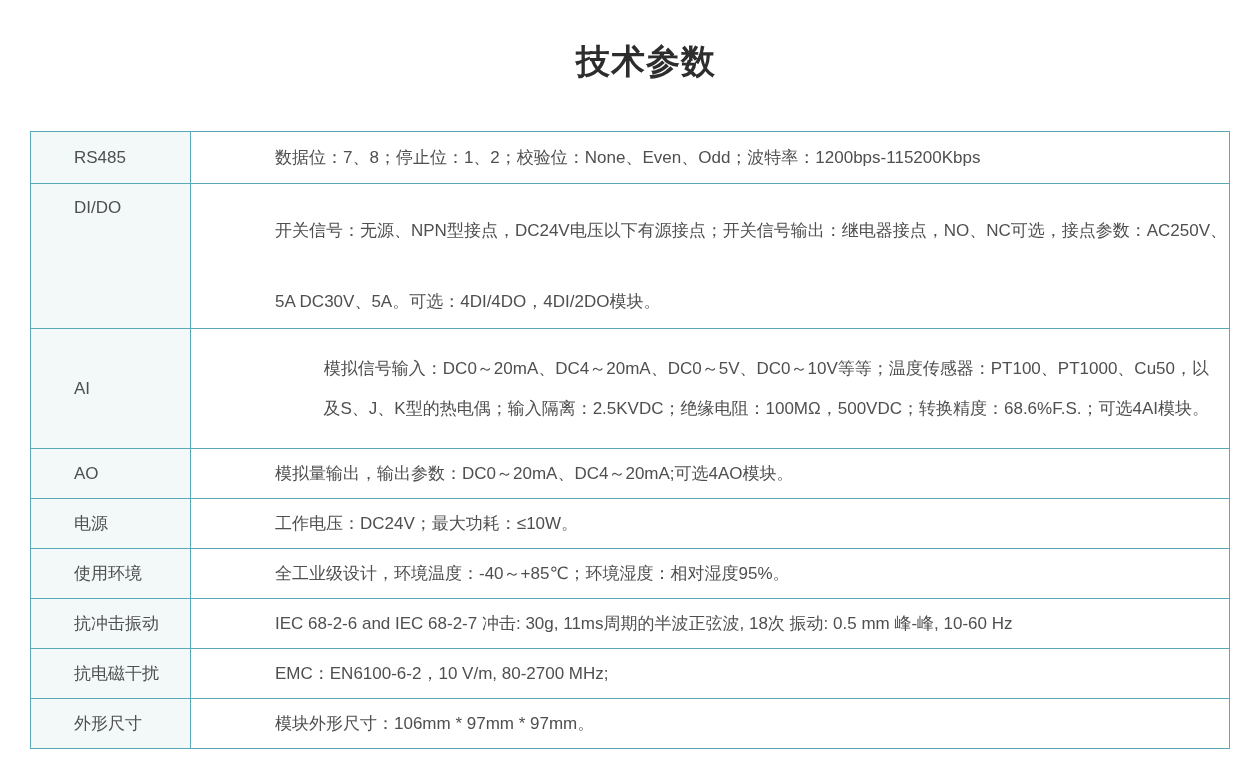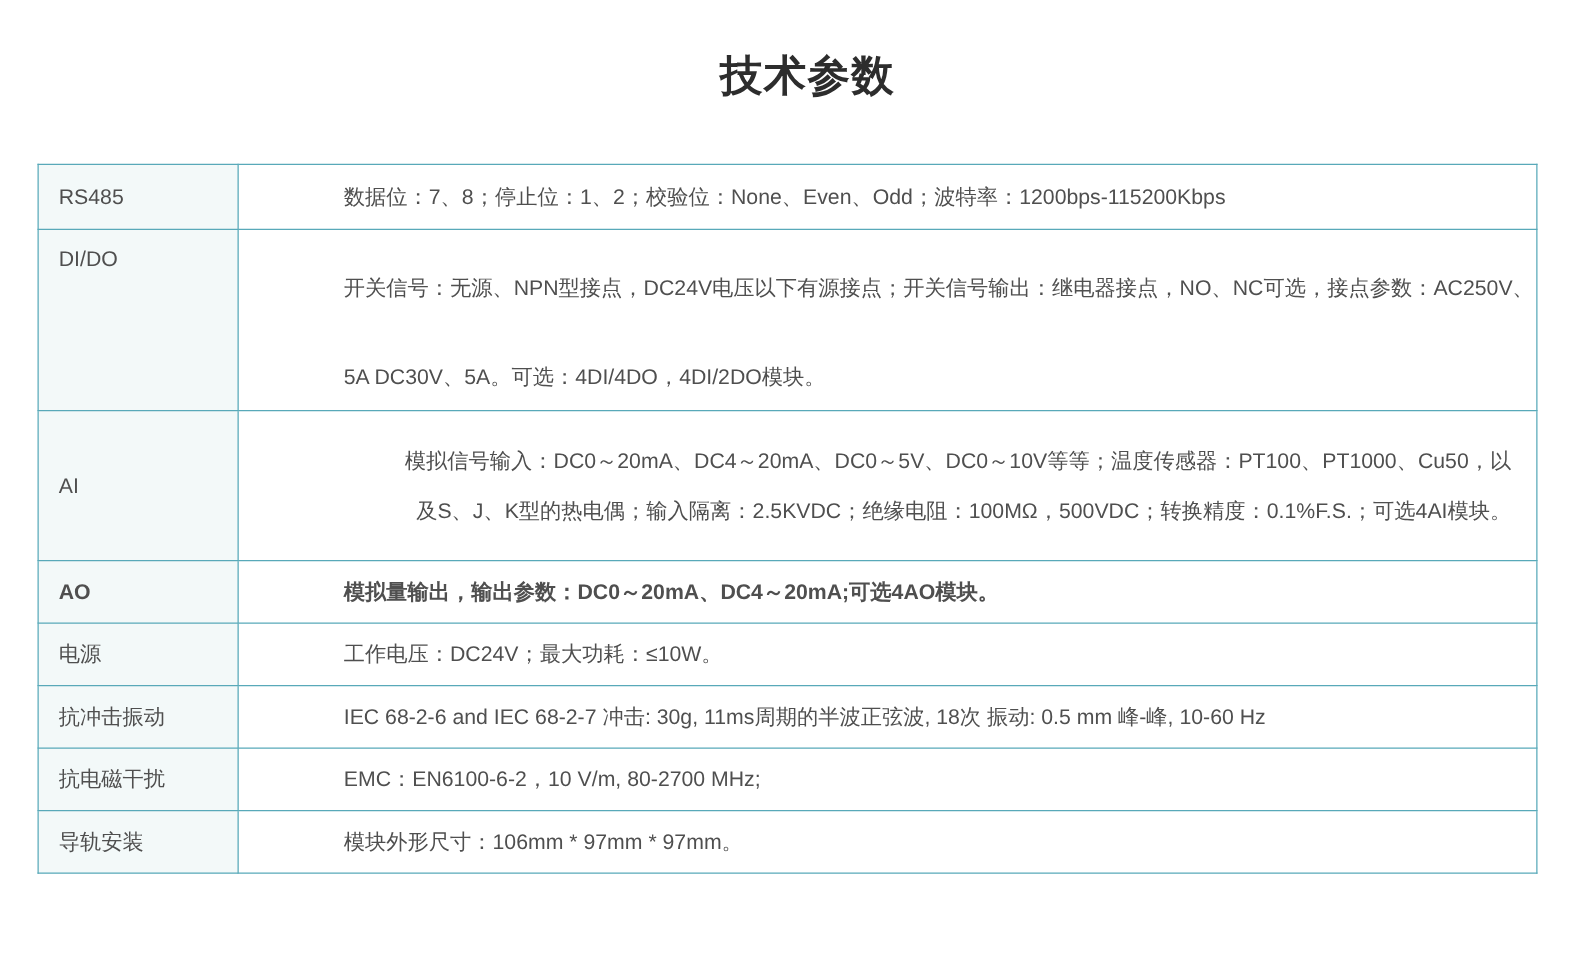--- a/index.html
+++ b/index.html
@@ -37,38 +37,38 @@
   }
   .spec-table td {
     border: 1px solid var(--border-color, #58a9b9);
     font-size: 17px;
     color: var(--text-color, #4f4f4f);
     vertical-align: middle;
   }
   .spec-table td.label-cell {
     width: 160px;
     background: var(--label-bg, #f3f9f9);
-    padding-left: 16px;
+    padding-left: 43px;
     box-sizing: border-box;
   }
   .spec-table td.content-cell {
     background: #ffffff;
     padding-left: 84px;
     padding-right: 20px;
     box-sizing: border-box;
   }
   .content-cell .line {
     line-height: 22px;
     white-space: nowrap;
   }
   
   .spec-table tr:nth-child(1)  { height: 52px; }
   .spec-table tr:nth-child(2)  { height: 101px; }
   .spec-table tr:nth-child(3)  { height: 120px; }
-  .spec-table tr:nth-child(4)  { height: 50px; font-weight: bold; }
+  .spec-table tr:nth-child(4)  { height: 50px; }
   .spec-table tr:nth-child(5)  { height: 50px; margin-left: 32px; }
   .spec-table tr:nth-child(6)  { height: 50px; }
   .spec-table tr:nth-child(7)  { height: 50px; }
   .spec-table tr:nth-child(8)  { height: 50px; }
   .spec-table tr:nth-child(9)  { height: 50px; }
   .spec-table tr:nth-child(10) { height: 48px; }
   
   .spec-table tr:nth-child(2) td { vertical-align: top; }
   .spec-table tr:nth-child(2) td.label-cell { padding-top: 14px; }
   .spec-table tr:nth-child(2) .line { line-height: 50px; margin-top: 21px; }
@@ -93,48 +93,54 @@
           <td class="label-cell">DI/DO</td>
           <td class="content-cell">
             <div class="line">开关信号：无源、NPN型接点，DC24V电压以下有源接点；开关信号输出：继电器接点，NO、NC可选，接点参数：AC250V、</div>
             <div class="line">5A DC30V、5A。可选：4DI/4DO，4DI/2DO模块。</div>
           </td>
         </tr>
         <tr>
           <td class="label-cell">AI</td>
           <td class="content-cell">
             <div class="line">模拟信号输入：DC0～20mA、DC4～20mA、DC0～5V、DC0～10V等等；温度传感器：PT100、PT1000、Cu50，以</div>
-            <div class="line">及S、J、K型的热电偶；输入隔离：2.5KVDC；绝缘电阻：100MΩ，500VDC；转换精度：0.1%F.S.；可选4AI模块。</div>
+            <div class="line">及S、J、K型的热电偶；输入隔离：2.5KVDC；绝缘电阻：100MΩ，500VDC；转换精度：68.6%F.S.；可选4AI模块。</div>
           </td>
         </tr>
         <tr>
           <td class="label-cell">AO</td>
           <td class="content-cell">
             <div class="line">模拟量输出，输出参数：DC0～20mA、DC4～20mA;可选4AO模块。</div>
           </td>
         </tr>
         <tr>
           <td class="label-cell">电源</td>
           <td class="content-cell">
             <div class="line">工作电压：DC24V；最大功耗：≤10W。</div>
           </td>
         </tr>
         <tr>
+          <td class="label-cell">使用环境</td>
+          <td class="content-cell">
+            <div class="line">全工业级设计，环境温度：-40～+85℃；环境湿度：相对湿度95%。</div>
+          </td>
+        </tr>
+        <tr>
           <td class="label-cell">抗冲击振动</td>
           <td class="content-cell">
             <div class="line">IEC 68-2-6 and IEC 68-2-7 冲击: 30g, 11ms周期的半波正弦波, 18次 振动: 0.5 mm 峰-峰, 10-60 Hz</div>
           </td>
         </tr>
         <tr>
           <td class="label-cell">抗电磁干扰</td>
           <td class="content-cell">
             <div class="line">EMC：EN6100-6-2，10 V/m, 80-2700 MHz;</div>
           </td>
         </tr>
         <tr>
-          <td class="label-cell">导轨安装</td>
+          <td class="label-cell">外形尺寸</td>
           <td class="content-cell">
             <div class="line">模块外形尺寸：106mm * 97mm * 97mm。</div>
           </td>
         </tr>
       </tbody>
   </table>
 </div>
 
 </body></html>

